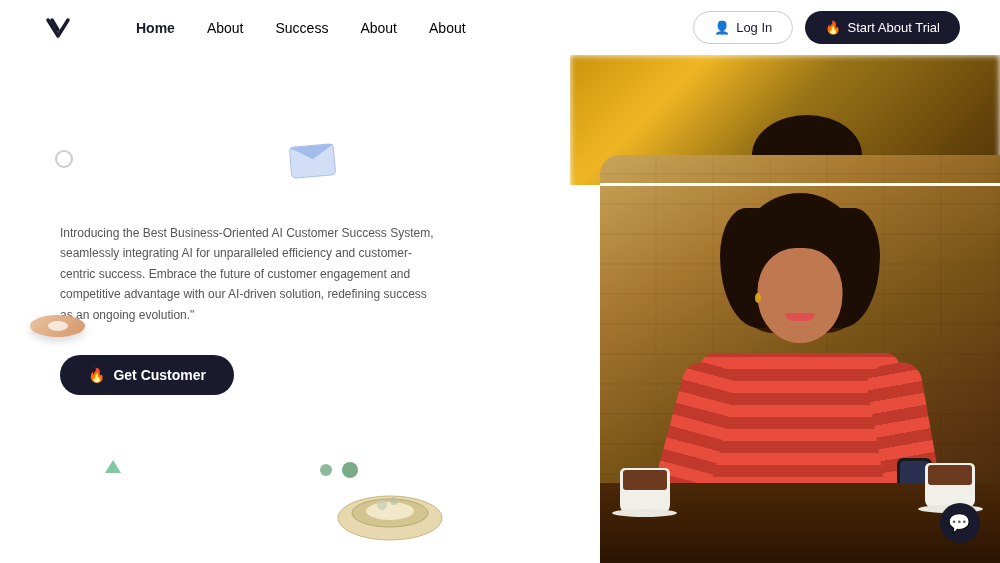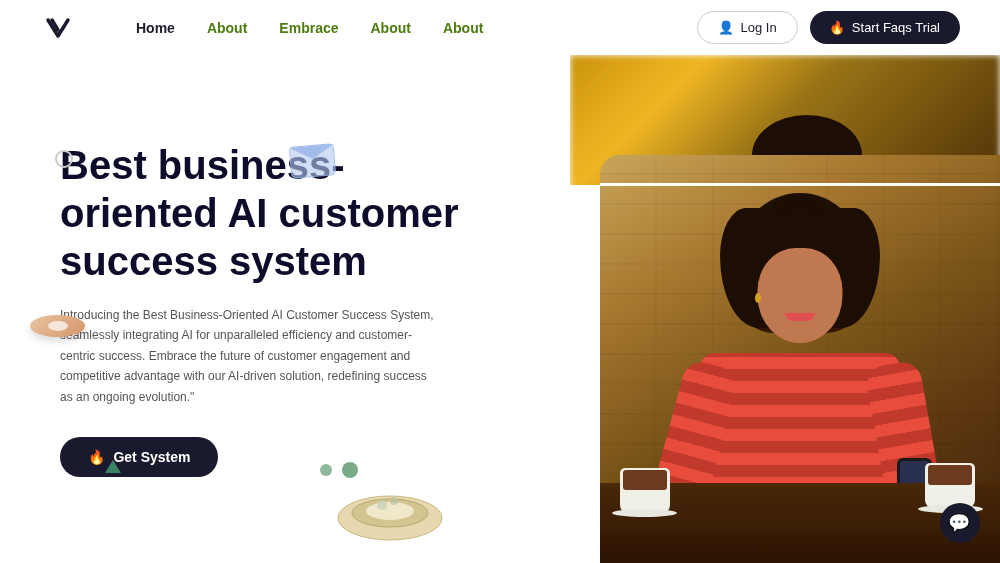--- a/index.html
+++ b/index.html
@@ -33,24 +33,24 @@
     }
     .logo svg { width: 32px; height: 32px; }
     .nav-links {
       display: flex;
       gap: 32px;
       align-items: flex-start;
       flex: 1;
     }
     .nav-link {
       font-size: 14px;
-      color: #4d7c0f;
+      color: #000000;
       text-decoration: none;
       cursor: pointer;
-      font-weight: 700;
+      font-weight: 400;
     }
     .nav-link.active {
       font-weight: 700;
       color: #1a1a2e;
     }
     .nav-actions {
       display: flex;
       gap: 12px;
       align-items: center;
     }
@@ -341,51 +341,50 @@
   <div class="logo">
     <svg viewBox="0 0 32 32" fill="none" xmlns="http://www.w3.org/2000/svg">
       <path d="M6 8L16 24L26 8" stroke="#1a1a2e" stroke-width="3.5" stroke-linecap="round" stroke-linejoin="round"></path>
       <path d="M10 8L16 18" stroke="#1a1a2e" stroke-width="3.5" stroke-linecap="round"></path>
     </svg>
   </div>
 
   <div class="nav-links">
     <a class="nav-link active">Home</a>
     <a class="nav-link">About</a>
-    <a class="nav-link">Embrace</a>
+    <a class="nav-link">Success</a>
     <a class="nav-link">About</a>
     <a class="nav-link">About</a>
   </div>
 
   <div class="nav-actions">
     <button class="btn-login">
       <span>👤</span>
       <span>Log In</span>
     </button>
     <button class="btn-trial">
       <span>🔥</span>
-      <span>Start Faqs Trial</span>
+      <span>Start About Trial</span>
     </button>
   </div>
 </nav>
 
 <div class="hero">
 
   <div class="hero-left">
 
     <div class="deco-circle-outline"></div>
     <div class="deco-ring"></div>
     <div class="deco-envelope"></div>
 
-    <h1 class="hero-title">Best business-oriented AI customer success system</h1>
     <p class="hero-desc">Introducing the Best Business-Oriented AI Customer Success System, seamlessly integrating AI for unparalleled efficiency and customer-centric success. Embrace the future of customer engagement and competitive advantage with our AI-driven solution, redefining success as an ongoing evolution."</p>
 
     <button class="btn-get-started">
       <span>🔥</span>
-      <span>Get System</span>
+      <span>Get Customer</span>
     </button>
 
     <div class="deco-triangle"></div>
     <div class="deco-dots">
       <div class="deco-dot"></div>
       <div class="deco-dot large"></div>
     </div>
 
     <svg class="torus-svg" viewBox="0 0 120 60" xmlns="http://www.w3.org/2000/svg">
       <ellipse cx="60" cy="35" rx="52" ry="22" fill="#e8d8b0" stroke="#c8b880" stroke-width="1"></ellipse>

